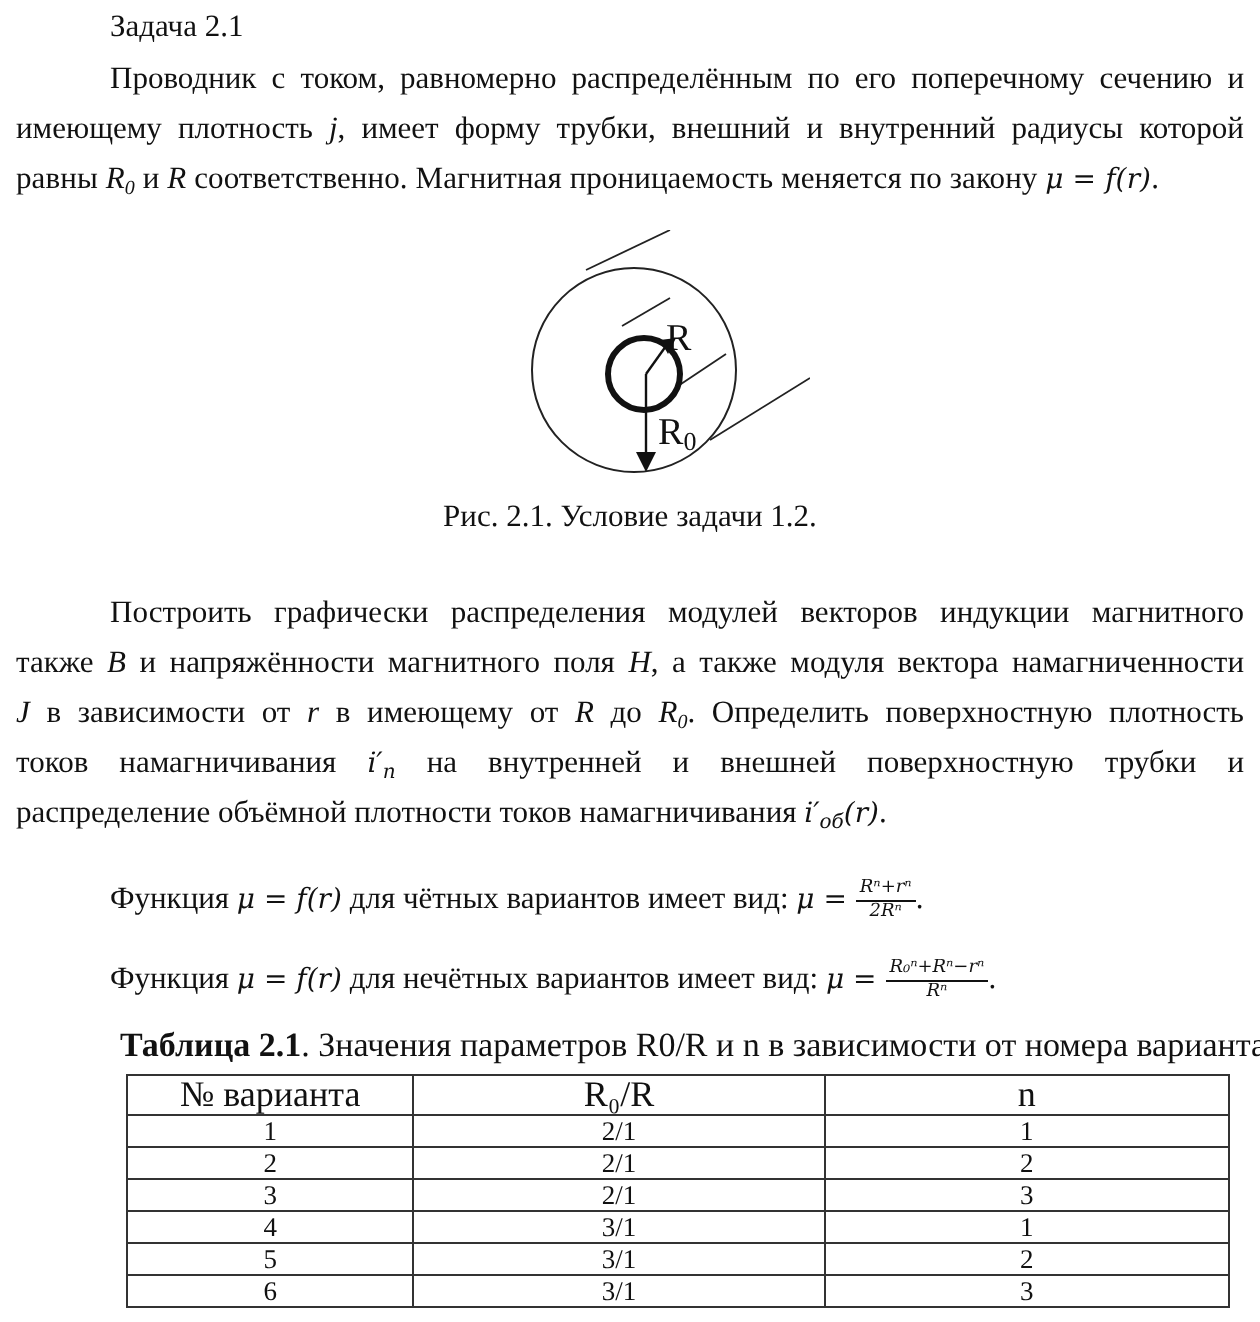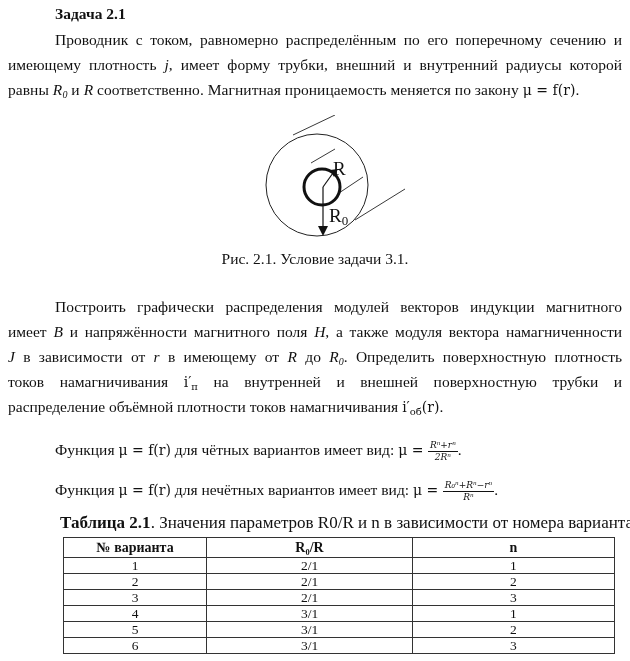--- a/index.html
+++ b/index.html
@@ -1,35 +1,35 @@
 <!DOCTYPE html>
 <html><head>
 <meta charset="utf-8">
 <style>
   html, body { margin:0; padding:0; background:#fff; }
   body { width:630px; height:661px; position:relative; overflow:hidden;
          font-family:"Liberation Serif", serif; color:#111; font-size:15.5px; }
   .abs { position:absolute; white-space:nowrap; }
-  .title { left:55px; top:5px; font-weight:bold; font-size:15.5px; }
+  .title { left:55px; top:5px; font-weight:normal; font-size:15.5px; }
   .line { left:8px; width:614px; text-align:justify; text-align-last:justify; height:20px; line-height:20px; }
   .ind { left:55px; width:567px; }
   .noj { text-align-last:left; }
   i { font-style:italic; }
   sub { font-size:10px; vertical-align:-3px; }
   .cap { left:0; width:630px; text-align:center; top:250px; }
   .cap b { font-weight:normal; }
   .frac { display:inline-block; vertical-align:middle; text-align:center; font-family:"DejaVu Serif", serif; font-size:9px; line-height:11px; font-style:italic; }
   .frac .num { border-bottom:1px solid #111; padding:0 2px; display:block; }
   .frac .den { display:block; }
   .tcap { left:60px; top:513px; font-size:17px; }
   .tcap b { font-weight:bold; }
   table { position:absolute; left:63px; top:537px; width:552px; border-collapse:collapse; font-size:13.5px; }
   td, th { border:1.3px solid #333; text-align:center; padding:0; height:15px; line-height:15px; }
-  th { font-weight:bold; height:19px; line-height:19px; font-size:14px; }
-  .math { font-family:"DejaVu Serif", serif; font-size:14px; }
+  th { font-weight:normal; height:19px; line-height:19px; font-size:18px; }
+  .math { font-family:"DejaVu Serif", serif; font-style:italic; font-size:14px; }
 </style>
 </head>
 <body>
 
 <div class="abs title">Задача 2.1</div>
 
 <div class="abs line ind" style="top:30px">Проводник с током, равномерно распределённым по его поперечному сечению и</div>
 <div class="abs line" style="top:55px">
   <span>имеющему плотность </span><i>j</i><span>, имеет форму трубки, внешний и внутренний радиусы которой</span>
 </div>
@@ -46,26 +46,26 @@
   <circle cx="67" cy="72" r="18" fill="none" stroke="#111" stroke-width="3"></circle>
   <line x1="68" y1="72" x2="68" y2="113" stroke="#111" stroke-width="1.2"></line>
   <polygon points="63,111 73,111 68,121" fill="#111"></polygon>
   <line x1="68" y1="72" x2="78" y2="58" stroke="#111" stroke-width="1.2"></line>
   <polygon points="75,55 83,54 79,62" fill="#111"></polygon>
   <text x="78" y="60" font-family="Liberation Serif, serif" font-size="19" fill="#111">R</text>
   <text x="74" y="107" font-family="Liberation Serif, serif" font-size="19" fill="#111"><tspan>R</tspan><tspan font-size="13" dy="3">0</tspan></text>
 </svg>
 
 <div class="abs cap">
-  <b>Рис. 2.1</b><span>. Условие задачи 3.1.</span>
+  <b>Рис. 2.1</b><span>. Условие задачи 1.2.</span>
 </div>
 
 <div class="abs line ind" style="top:297px">Построить графически распределения модулей векторов индукции магнитного</div>
 <div class="abs line" style="top:322px">
-  <span>имеет </span><i>B</i><span> и напряжённости магнитного поля </span><i>H</i><span>, а также модуля вектора намагниченности</span>
+  <span>также </span><i>B</i><span> и напряжённости магнитного поля </span><i>H</i><span>, а также модуля вектора намагниченности</span>
 </div>
 <div class="abs line" style="top:347px">
   <i>J</i><span> в зависимости от </span><i>r</i><span> в имеющему от </span><i>R</i><span> до </span><i><span>R</span><sub>0</sub></i><span>. Определить поверхностную плотность</span>
 </div>
 <div class="abs line" style="top:372px;word-spacing:9px">
   <span>токов намагничивания </span><span class="math"><span>i′</span><sub>п</sub></span><span> на внутренней и внешней поверхностную трубки и</span>
 </div>
 <div class="abs line noj" style="top:397px">
   <span>распределение объёмной плотности токов намагничивания </span><span class="math"><span>i′</span><sub>об</sub><span>(r)</span></span><span>.</span>
 </div>

